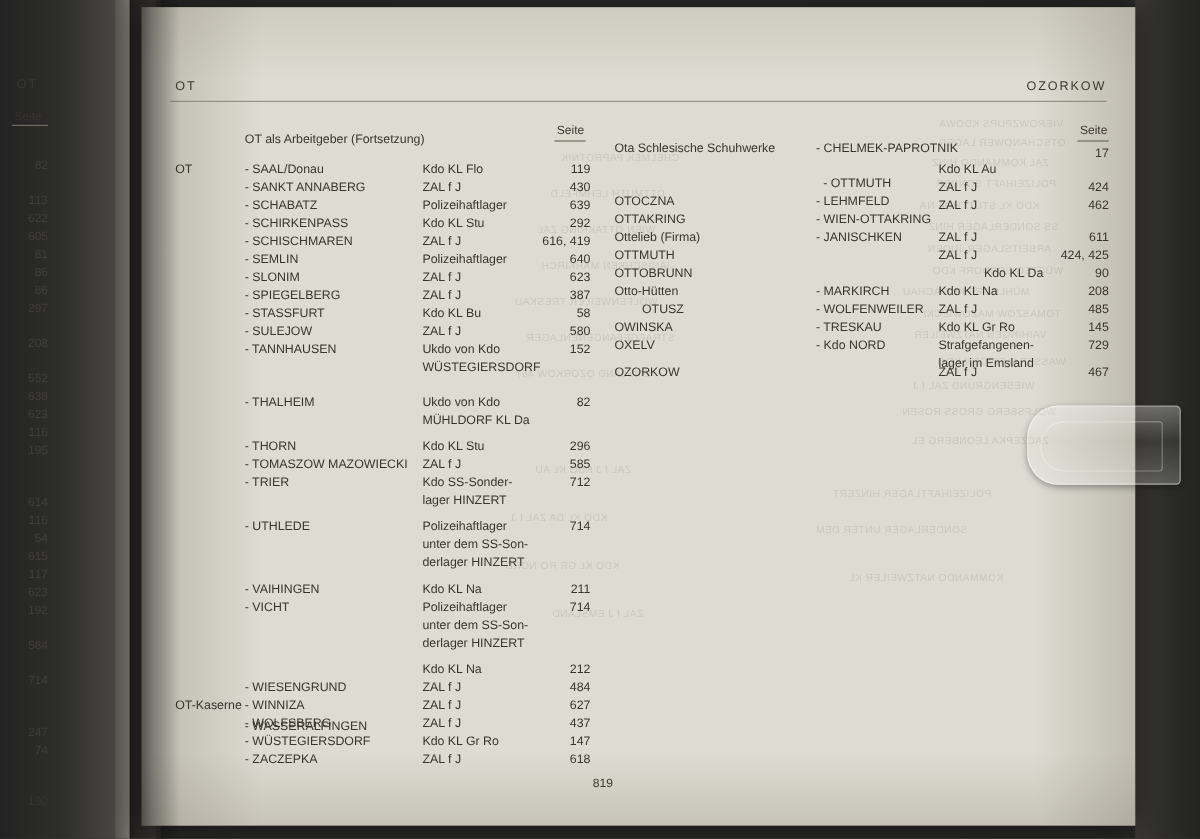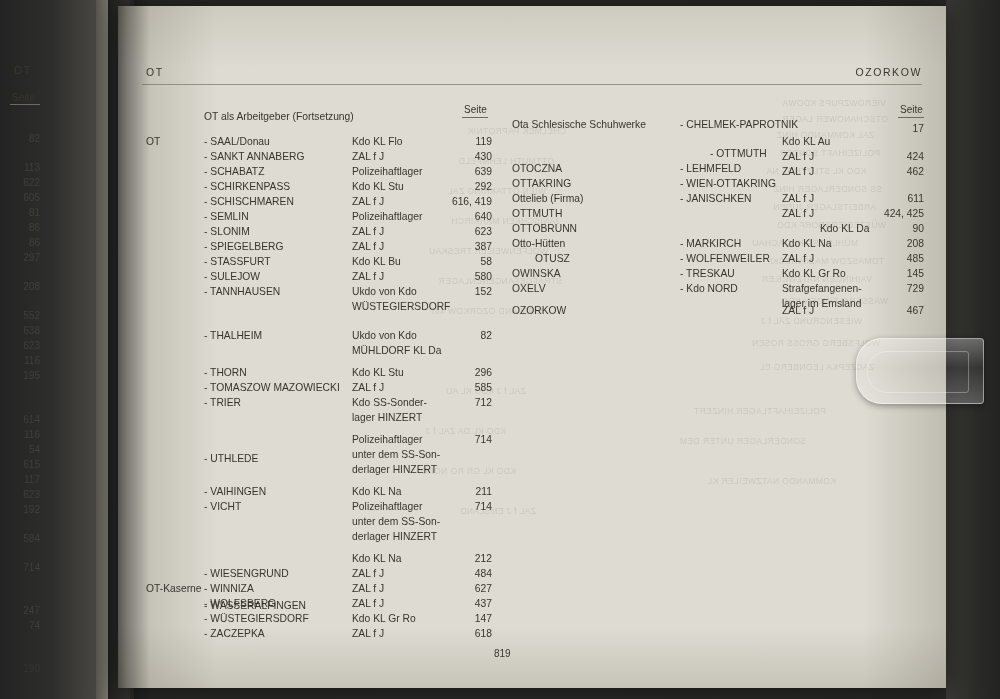--- a/index.html
+++ b/index.html
@@ -220,21 +220,21 @@
       <div class="row" style="left:86px;top:377px;">- TOMASZOW MAZOWIECKI</div>
       <div class="row" style="left:234px;top:377px;">ZAL f J</div>
       <div class="row num" style="left:340px;top:377px;width:34px;">585</div>
 
       <div class="row" style="left:86px;top:392px;">- TRIER</div>
       <div class="row" style="left:234px;top:392px;">Kdo SS-Sonder-</div>
       <div class="row num" style="left:340px;top:392px;width:34px;">712</div>
 
       <div class="row" style="left:234px;top:407px;">lager HINZERT</div>
 
-      <div class="row" style="left:86px;top:448px;text-align:right;">- UTHLEDE</div>
+      <div class="row" style="left:86px;top:429px;text-align:right;">- UTHLEDE</div>
       <div class="row" style="left:234px;top:429px;">Polizeihaftlager</div>
       <div class="row num" style="left:340px;top:429px;width:34px;">714</div>
 
       <div class="row" style="left:234px;top:444px;">unter dem SS-Son-</div>
       <div class="row" style="left:234px;top:459px;">derlager HINZERT</div>
 
       <div class="row" style="left:86px;top:481px;">- VAIHINGEN</div>
       <div class="row" style="left:234px;top:481px;">Kdo KL Na</div>
       <div class="row num" style="left:340px;top:481px;width:34px;">211</div>
 
@@ -271,21 +271,21 @@
     </div>
 
     <div class="col" style="left:0;top:0;">
       <div class="seite-lbl" style="left:782px;top:99px;">Seite</div>
       <div class="seite-underline" style="left:780px;top:111px;width:26px;"></div>
 
       <div class="row" style="left:394px;top:114px;">Ota Schlesische Schuhwerke</div>
       <div class="row" style="left:562px;top:114px;text-align:center;">- CHELMEK-PAPROTNIK</div>
       <div class="row num" style="left:772px;top:118px;width:34px;">17</div>
 
-      <div class="row" style="left:592px;top:143px;">- OTTMUTH</div>
+      <div class="row" style="left:568px;top:143px;">- OTTMUTH</div>
       <div class="row" style="left:664px;top:131px;">Kdo KL Au</div>
 
       <div class="row" style="left:394px;top:158px;">OTOCZNA</div>
       <div class="row" style="left:664px;top:146px;">ZAL f J</div>
       <div class="row num" style="left:772px;top:146px;width:34px;">424</div>
 
       <div class="row" style="left:394px;top:173px;">OTTAKRING</div>
       <div class="row" style="left:562px;top:158px;">- LEHMFELD</div>
       <div class="row" style="left:664px;top:161px;">ZAL f J</div>
       <div class="row num" style="left:772px;top:161px;width:34px;">462</div>

